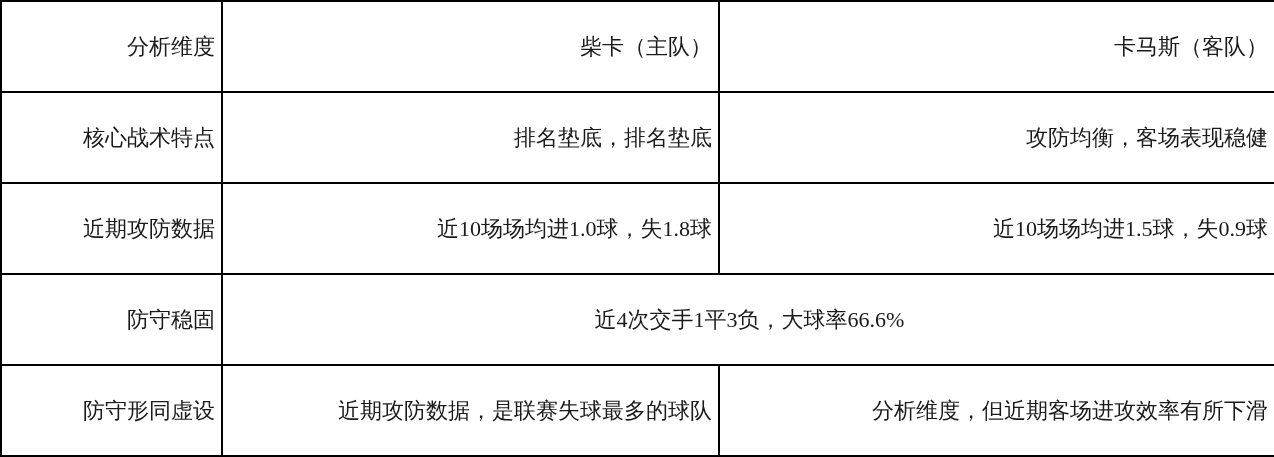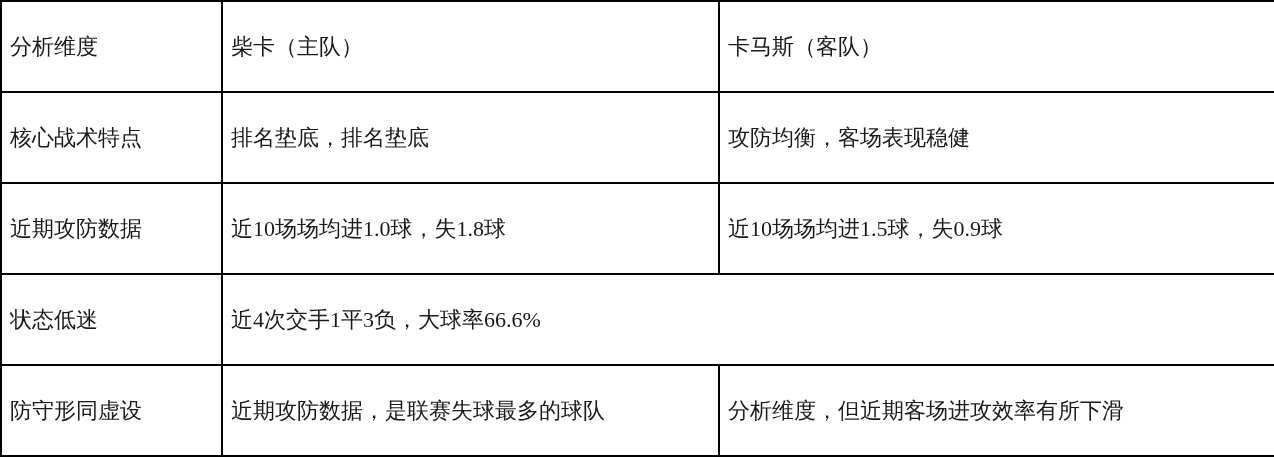--- a/index.html
+++ b/index.html
@@ -15,29 +15,30 @@
     font-family: "Liberation Serif", "DejaVu Serif", serif;
     font-size: 22px;
     color: #1a1a1a;
     background: #ffffff;
   }
   .analysis-table td {
     border: 2px solid #000000;
     height: 74px;
     padding: 0 6px 0 8px;
     vertical-align: middle;
-    text-align: left;
+    text-align: right;
     white-space: nowrap;
     overflow: hidden;
     font-weight: normal;
   }
   .col-dim   { width: 221px; }
   .col-home  { width: 497px; }
   .col-away  { width: 556px; }
   td.merged-cell {
+    text-align: center;
   }
 </style>
 </head>
 <body>
 
 <table class="analysis-table">
   <colgroup>
     <col class="col-dim">
     <col class="col-home">
     <col class="col-away">
@@ -52,21 +53,21 @@
       <td>核心战术特点</td>
       <td>排名垫底，排名垫底</td>
       <td>攻防均衡，客场表现稳健</td>
     </tr>
     <tr>
       <td>近期攻防数据</td>
       <td>近10场场均进1.0球，失1.8球</td>
       <td>近10场场均进1.5球，失0.9球</td>
     </tr>
     <tr>
-      <td>状态低迷</td>
+      <td>防守稳固</td>
       <td class="merged-cell" colspan="2">近4次交手1平3负，大球率66.6%</td>
     </tr>
     <tr>
       <td>防守形同虚设</td>
       <td>近期攻防数据，是联赛失球最多的球队</td>
       <td>分析维度，但近期客场进攻效率有所下滑</td>
     </tr>
   </tbody>
 </table>
 

